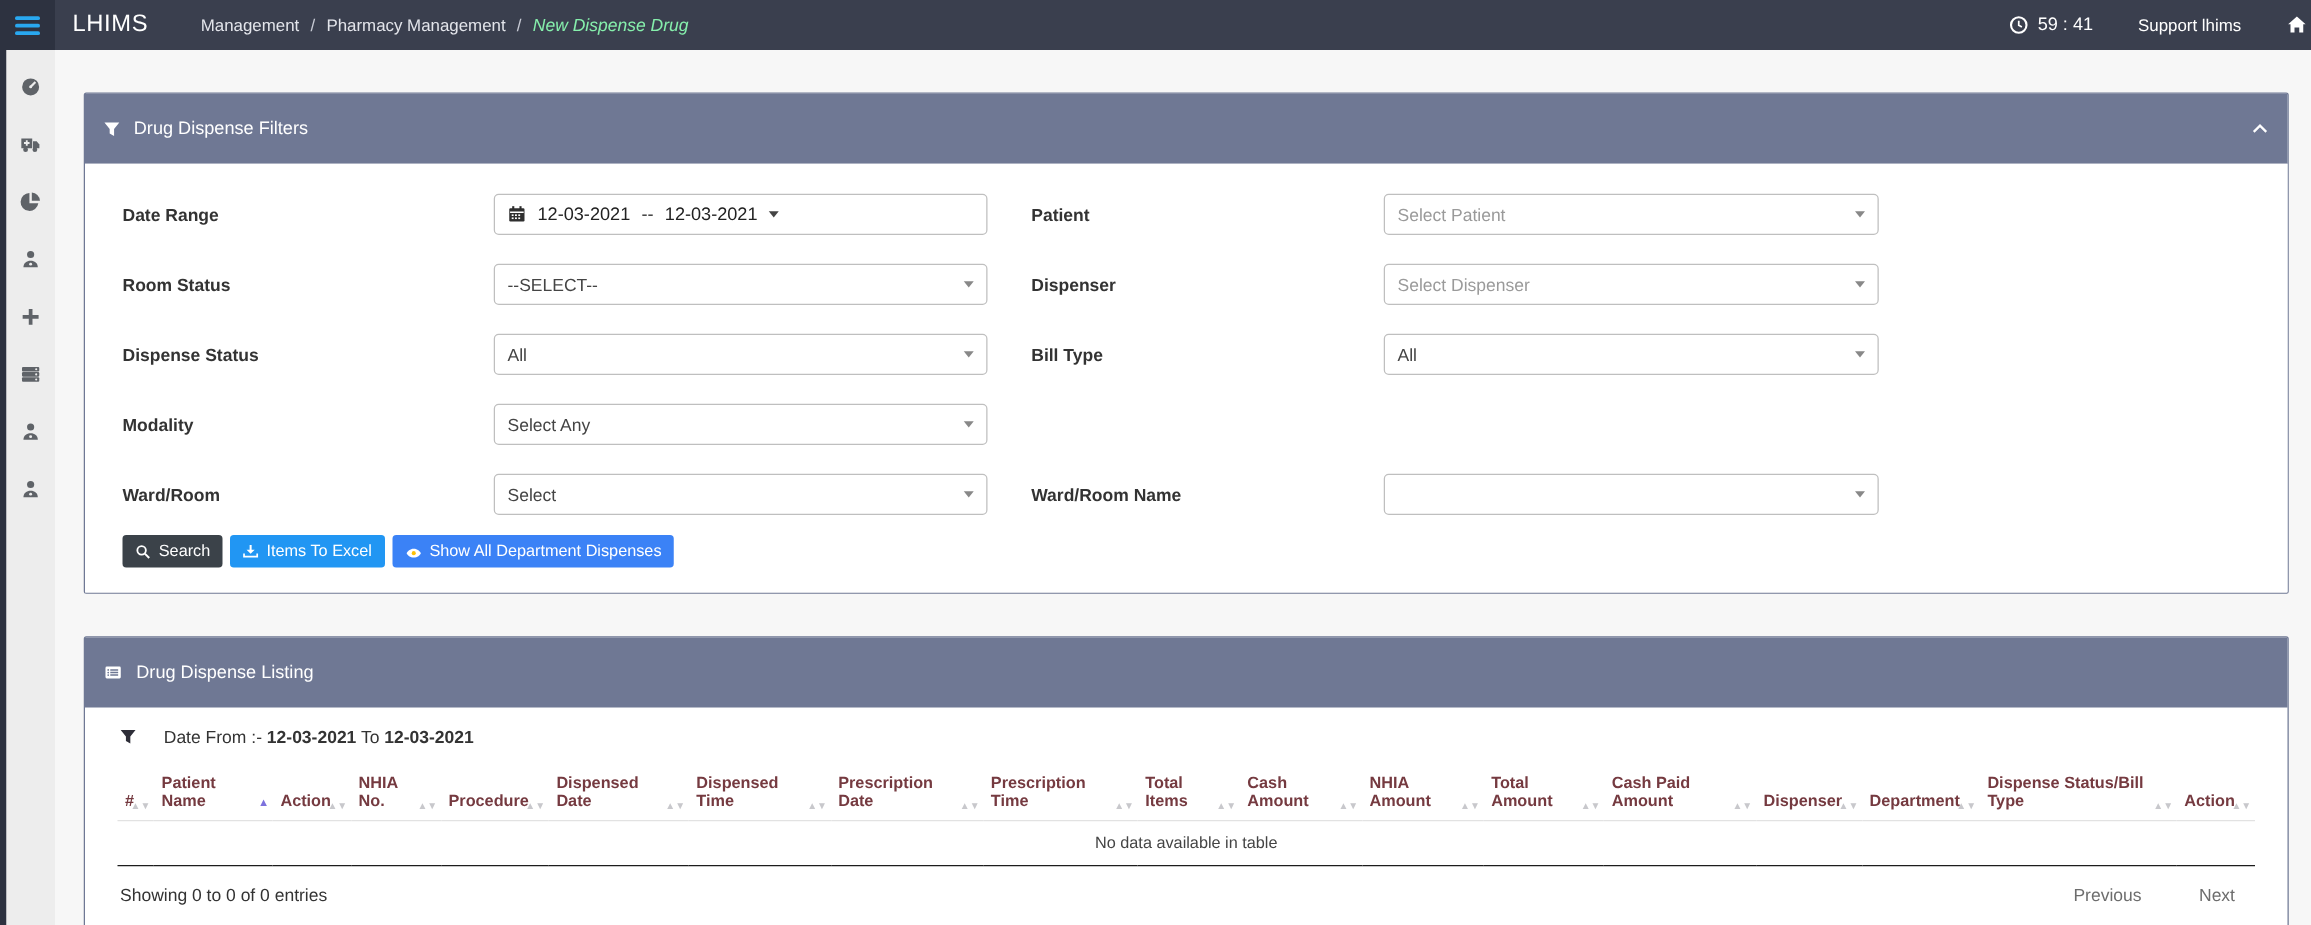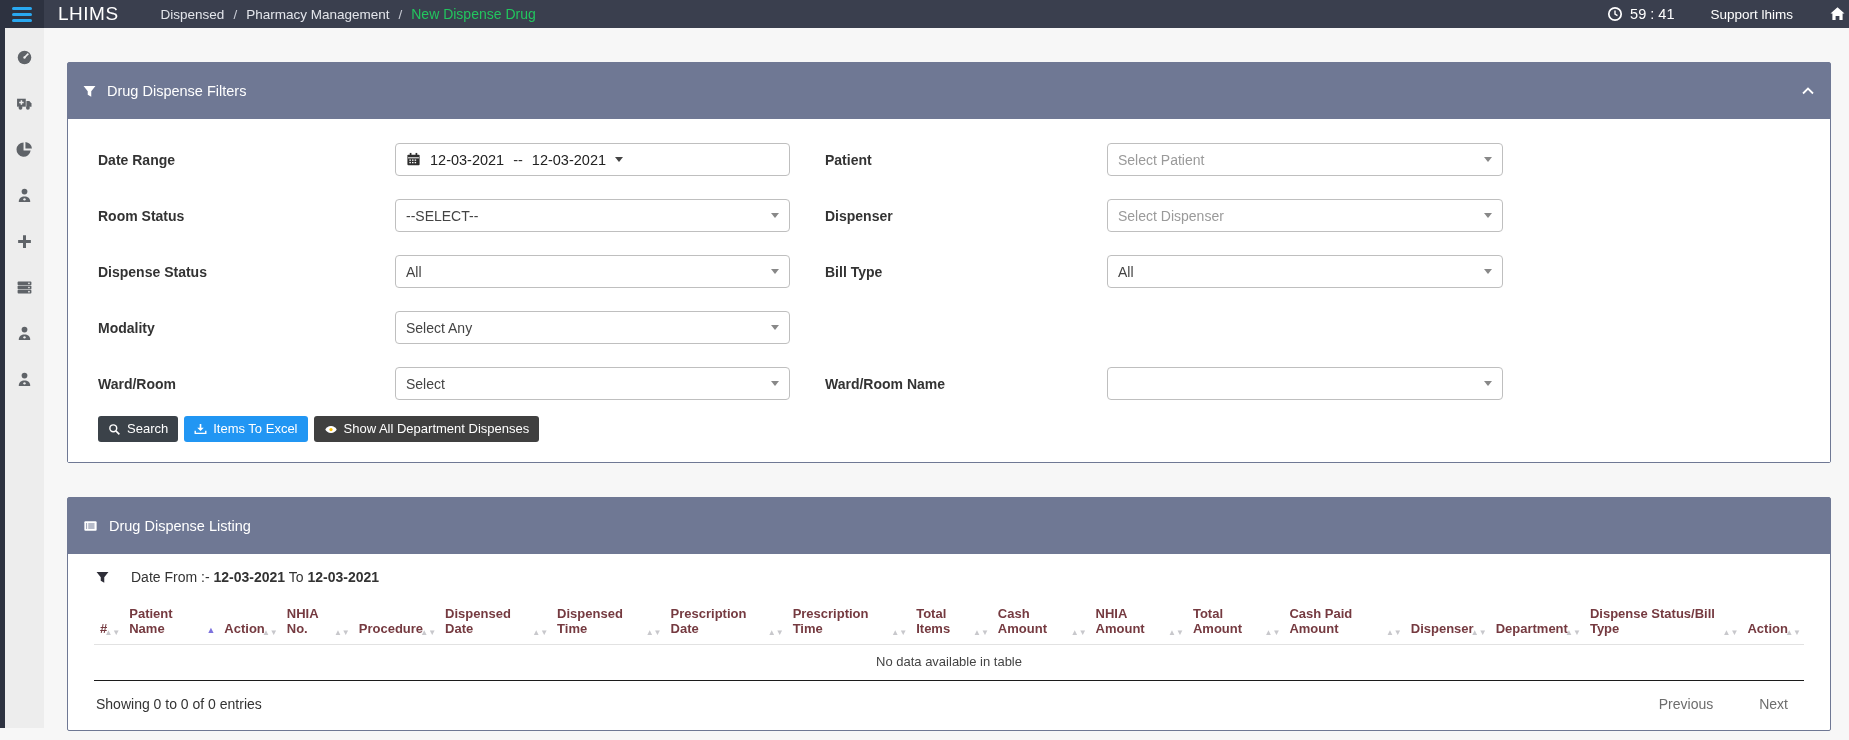--- a/index.html
+++ b/index.html
@@ -1,28 +1,28 @@
 <!DOCTYPE html>
 <html><head>
 <meta charset="utf-8">
 <style>
   * { box-sizing: border-box; margin: 0; padding: 0; }
   html,body { width:1849px; height:740px; overflow:hidden; }
   body { font-family:"Liberation Sans", sans-serif; background:#f7f7f7; }
   svg { display:block; }
 
   
-  .navbar { height:28px; background:#3a3f4e; display:flex; align-items:center; color:#fff; }
+  .navbar { height:40px; background:#3a3f4e; display:flex; align-items:center; color:#fff; }
   .burger-box { width:44px; height:40px; background:#2d3240; display:flex; align-items:center; justify-content:center; flex:0 0 44px; cursor:pointer; }
   .burger { display:flex; flex-direction:column; gap:3px; }
   .burger i { display:block; width:20px; height:3px; background:#29a8f0; border-radius:2px; }
   .brand { font-size:19px; font-weight:500; letter-spacing:.5px; margin-left:14px; }
   .breadcrumb { margin-left:42px; display:flex; align-items:center; gap:9px; font-size:13.5px; }
   .breadcrumb .crumb { color:#e3e5eb; }
-  .breadcrumb .crumb.last { color:#22c55e; font-size:14px; }
+  .breadcrumb .crumb.last { color:#86efac; font-size:14px;font-style:italic; }
   .breadcrumb .sep { color:#c9ccd6; }
   .nav-right { margin-left:auto; display:flex; align-items:center; gap:36px; padding-right:3px; }
   .timer { display:flex; align-items:center; gap:7px; font-size:14.5px; }
   .support { font-size:13.5px; }
 
   
   .layout { display:flex; height:700px; }
   .sidebar { flex:0 0 44px; background:#ededed; border-left:5px solid #2d3240; display:flex; flex-direction:column; align-items:center; padding-top:21px; gap:29px; }
   .side-item { width:24px; height:17px; display:flex; align-items:center; justify-content:center; cursor:pointer; }
   .main { flex:1; padding:34px 18px 0 23px; }
@@ -42,21 +42,21 @@
   .caret { width:0; height:0; border-left:4px solid transparent; border-right:4px solid transparent; border-top:5px solid #888; }
   .caret.dark { border-top-color:#444; }
   .placeholder { color:#9a9a9a; }
   .daterange { gap:9px; color:#222; font-size:14.5px; }
   .daterange .sep { color:#333; }
 
   .btn-row { display:flex; gap:6px; margin-top:16px; }
   .btn { display:inline-flex; align-items:center; gap:6px; border:none; border-radius:3px; color:#fff; font-size:13px; padding:5px 10px; font-family:inherit; cursor:pointer; line-height:16px; }
   .btn-dark   { background:#3b4249; }
   .btn-blue   { background:#2196f3; }
-  .btn-yellow { background:#404040; }
+  .btn-yellow { background:#3b82f6;align-items:flex-end; }
 
   
   .listing { margin-top:34px; }
   .listing-body { padding:15px 26px 18px 26px; }
   .dateline { display:flex; align-items:center; gap:22px; font-size:14px; color:#333; padding-left:2px; }
   .dateline b { font-weight:bold; }
 
   table.grid { width:100%; border-collapse:collapse; margin-top:15px; }
   .grid thead th { font-size:13px; font-weight:bold; color:#753a40; text-align:left; vertical-align:bottom;
     padding:6px 16px 8px 6px; border-bottom:1px solid #e2e2e2; position:relative; line-height:15px; }
@@ -75,21 +75,21 @@
 <header class="navbar">
   <div class="burger-box">
     <span class="burger">
         <i></i>
         <i></i>
         <i></i>
       </span>
   </div>
   <div class="brand">LHIMS</div>
   <nav class="breadcrumb">
-    <span class="crumb">Dispensed</span>
+    <span class="crumb">Management</span>
     <span class="sep">/</span>
     <span class="crumb">Pharmacy Management</span>
     <span class="sep">/</span>
     <span class="crumb last">New Dispense Drug</span>
   </nav>
   <div class="nav-right">
     <div class="timer">
       <span>
         <svg width="16" height="16" viewBox="0 0 16 16">
             <circle cx="8" cy="8" r="6.2" fill="none" stroke="#fff" stroke-width="1.7"></circle>

